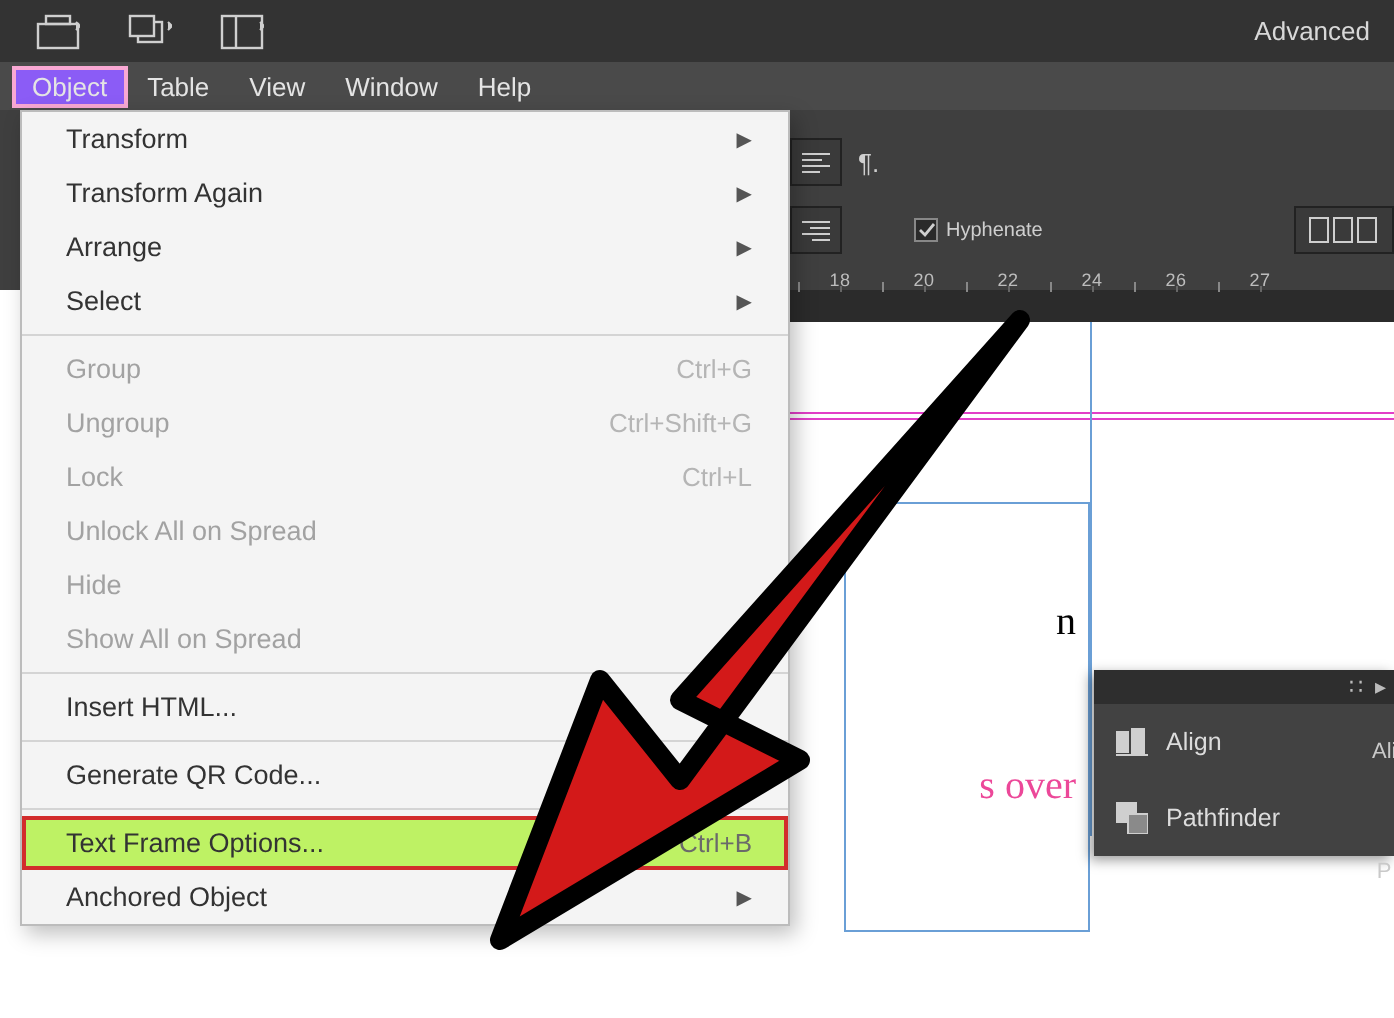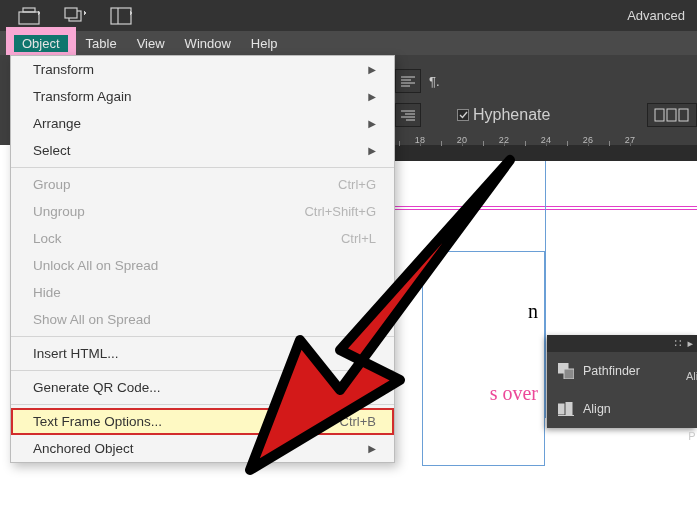--- a/index.html
+++ b/index.html
@@ -12,36 +12,36 @@
   .topbar .icon-btn { width: 42px; height: 24px; margin-right: 4px; display:flex;
                       align-items:center; justify-content:center; color:#cfcfcf; }
   .topbar .icon-btn svg { stroke:#cfcfcf; fill:none; }
   .topbar .spacer { flex:1; }
   .topbar .adv { color:#d8d8d8; font-size:13px; padding-right:4px; }
 
   
   .menubar { position:absolute; left:0; top:31px; width:697px; height:24px;
              background:#4a4a4a; display:flex; align-items:center; padding:0 6px; }
   .menubar .menu { color:#e4e4e4; font-size:13px; padding:3px 10px; cursor:default; }
-  .menubar .menu.active { background:#0f766e; border:8px solid #f9a8d4; padding:1px 8px; }
+  .menubar .menu.active { background:#8b5cf6; border:2px solid #f9a8d4; padding:1px 8px; }
 
   
   .ctrlstrip { position:absolute; left:0; top:55px; width:697px; height:90px;
                background:#3f3f3f; }
   .ctrlstrip .row { position:absolute; left:395px; right:0; height:32px;
                     display:flex; align-items:center; gap:8px; color:#d0d0d0; font-size:12px;}
   .ctrlstrip .row.r1 { top:10px; }
   .ctrlstrip .row.r2 { top:44px; }
   .ctrlstrip .iconbox { width:26px; height:24px; border:1px solid #222; background:#3a3a3a;
                         display:flex; align-items:center; justify-content:center; }
   .pilcrow { color:#cfcfcf; font-size:13px; }
   .paraStyle { background:#303030; border:1px solid #1d1d1d; color:#cfcfcf;
                font-size:12px; padding:2px 20px 2px 6px; position:relative; min-width:150px;}
   .paraStyle:after{ content:"▾"; position:absolute; right:5px; top:2px; font-size:9px; color:#aaa;}
-  .hyphen { display:flex; align-items:center; gap:4px; color:#cfcfcf; font-size:16px;}
+  .hyphen { display:flex; align-items:center; gap:4px; color:#cfcfcf; font-size:10px;}
   .checkbox { width:12px; height:12px; border:1px solid #888; background:#2a2a2a;
               display:flex; align-items:center; justify-content:center; }
   .checkbox svg{ stroke:#cfcfcf; }
 
   
   .ruler { position:absolute; left:395px; right:0; top:145px; height:16px;
            background:#2b2b2b; color:#bdbdbd; font-size:9px; display:flex;
            align-items:flex-end; padding-bottom:16px; padding-left:4px; letter-spacing:.3px;}
   .ruler span{ display:inline-block; text-align:center; width:42px; position:relative;}
   .ruler span:before{ content:""; position:absolute; bottom:-1px; left:0; width:1px; height:5px; background:#888;}
@@ -49,21 +49,21 @@
 
   
   .dropdown { position:absolute; left:10px; top:55px; width:385px;
               background:#f4f4f4; border:1px solid #bcbcbc;
               box-shadow:3px 4px 10px rgba(0,0,0,.25); font-size:13.5px; color:#333;text-align:center; }
   .dropdown .item { position:relative; padding:6px 18px 6px 22px; display:flex;
                     justify-content:space-between; align-items:center; }
   .dropdown .item.disabled { color:#a2a2a2; }
   .dropdown .item .arrow { font-size:10px; color:#555; }
   .dropdown hr { border:none; border-top:1px solid #d4d4d4; margin:3px 0; }
-  .dropdown .item.highlight { background:#fef9c3; outline:2px solid #d22c2c;
+  .dropdown .item.highlight { background:#bef264; outline:2px solid #d22c2c;
                               outline-offset:-2px; }
   .shortcut{ color:#6a6a6a; font-size:13px; }
   .item.disabled .shortcut{ color:#b5b5b5;}
 
   
   .doc { position:absolute; left:395px; top:161px; right:0; bottom:0; background:#fff; }
   .magenta { position:absolute; left:0; right:0; top:45px; height:1px; background:#e23ec8; }
   .magenta.m2 { top:48px; }
   .textframe { position:absolute; left:27px; top:90px; width:123px; height:215px;
                border:1px solid #6a9fd6; }
@@ -187,36 +187,36 @@
     </div>
   </div>
 
   <div class="panelhost">
     <div class="hdr">
         <span class="dots">∷</span>
         <span class="dots">▸</span>
       </div>
     <div class="row">
       <span class="ico">
-        <svg width="16" height="16" viewBox="0 0 16 16">
-            <rect x="0" y="0" width="10" height="10" fill="#cfcfcf"></rect>
-            <rect x="6" y="6" width="10" height="10" fill="#8a8a8a"></rect>
-          </svg>
-      </span>
-      <span>Pathfinder</span>
-    </div>
-    <div class="row">
-      <span class="ico">
         <svg width="16" height="14" viewBox="0 0 16 14">
             <rect x="0" y="2" width="6" height="10" fill="#cfcfcf"></rect>
             <rect x="8" y="0" width="6" height="14" fill="#cfcfcf"></rect>
             <line x1="0" y1="14" x2="16" y2="14" stroke="#cfcfcf" stroke-width="2"></line>
           </svg>
       </span>
       <span>Align</span>
+    </div>
+    <div class="row">
+      <span class="ico">
+        <svg width="16" height="16" viewBox="0 0 16 16">
+            <rect x="0" y="0" width="10" height="10" fill="#cfcfcf"></rect>
+            <rect x="6" y="6" width="10" height="10" fill="#8a8a8a"></rect>
+          </svg>
+      </span>
+      <span>Pathfinder</span>
     </div>
   </div>
   <div class="stublabel" style="top:370px">Ali</div>
   <div class="stublabel" style="top:430px">P</div>
 
   <div class="dropdown">
     <div class="item">
       <span>Transform</span>
         <span class="arrow">▶</span>
     </div>

